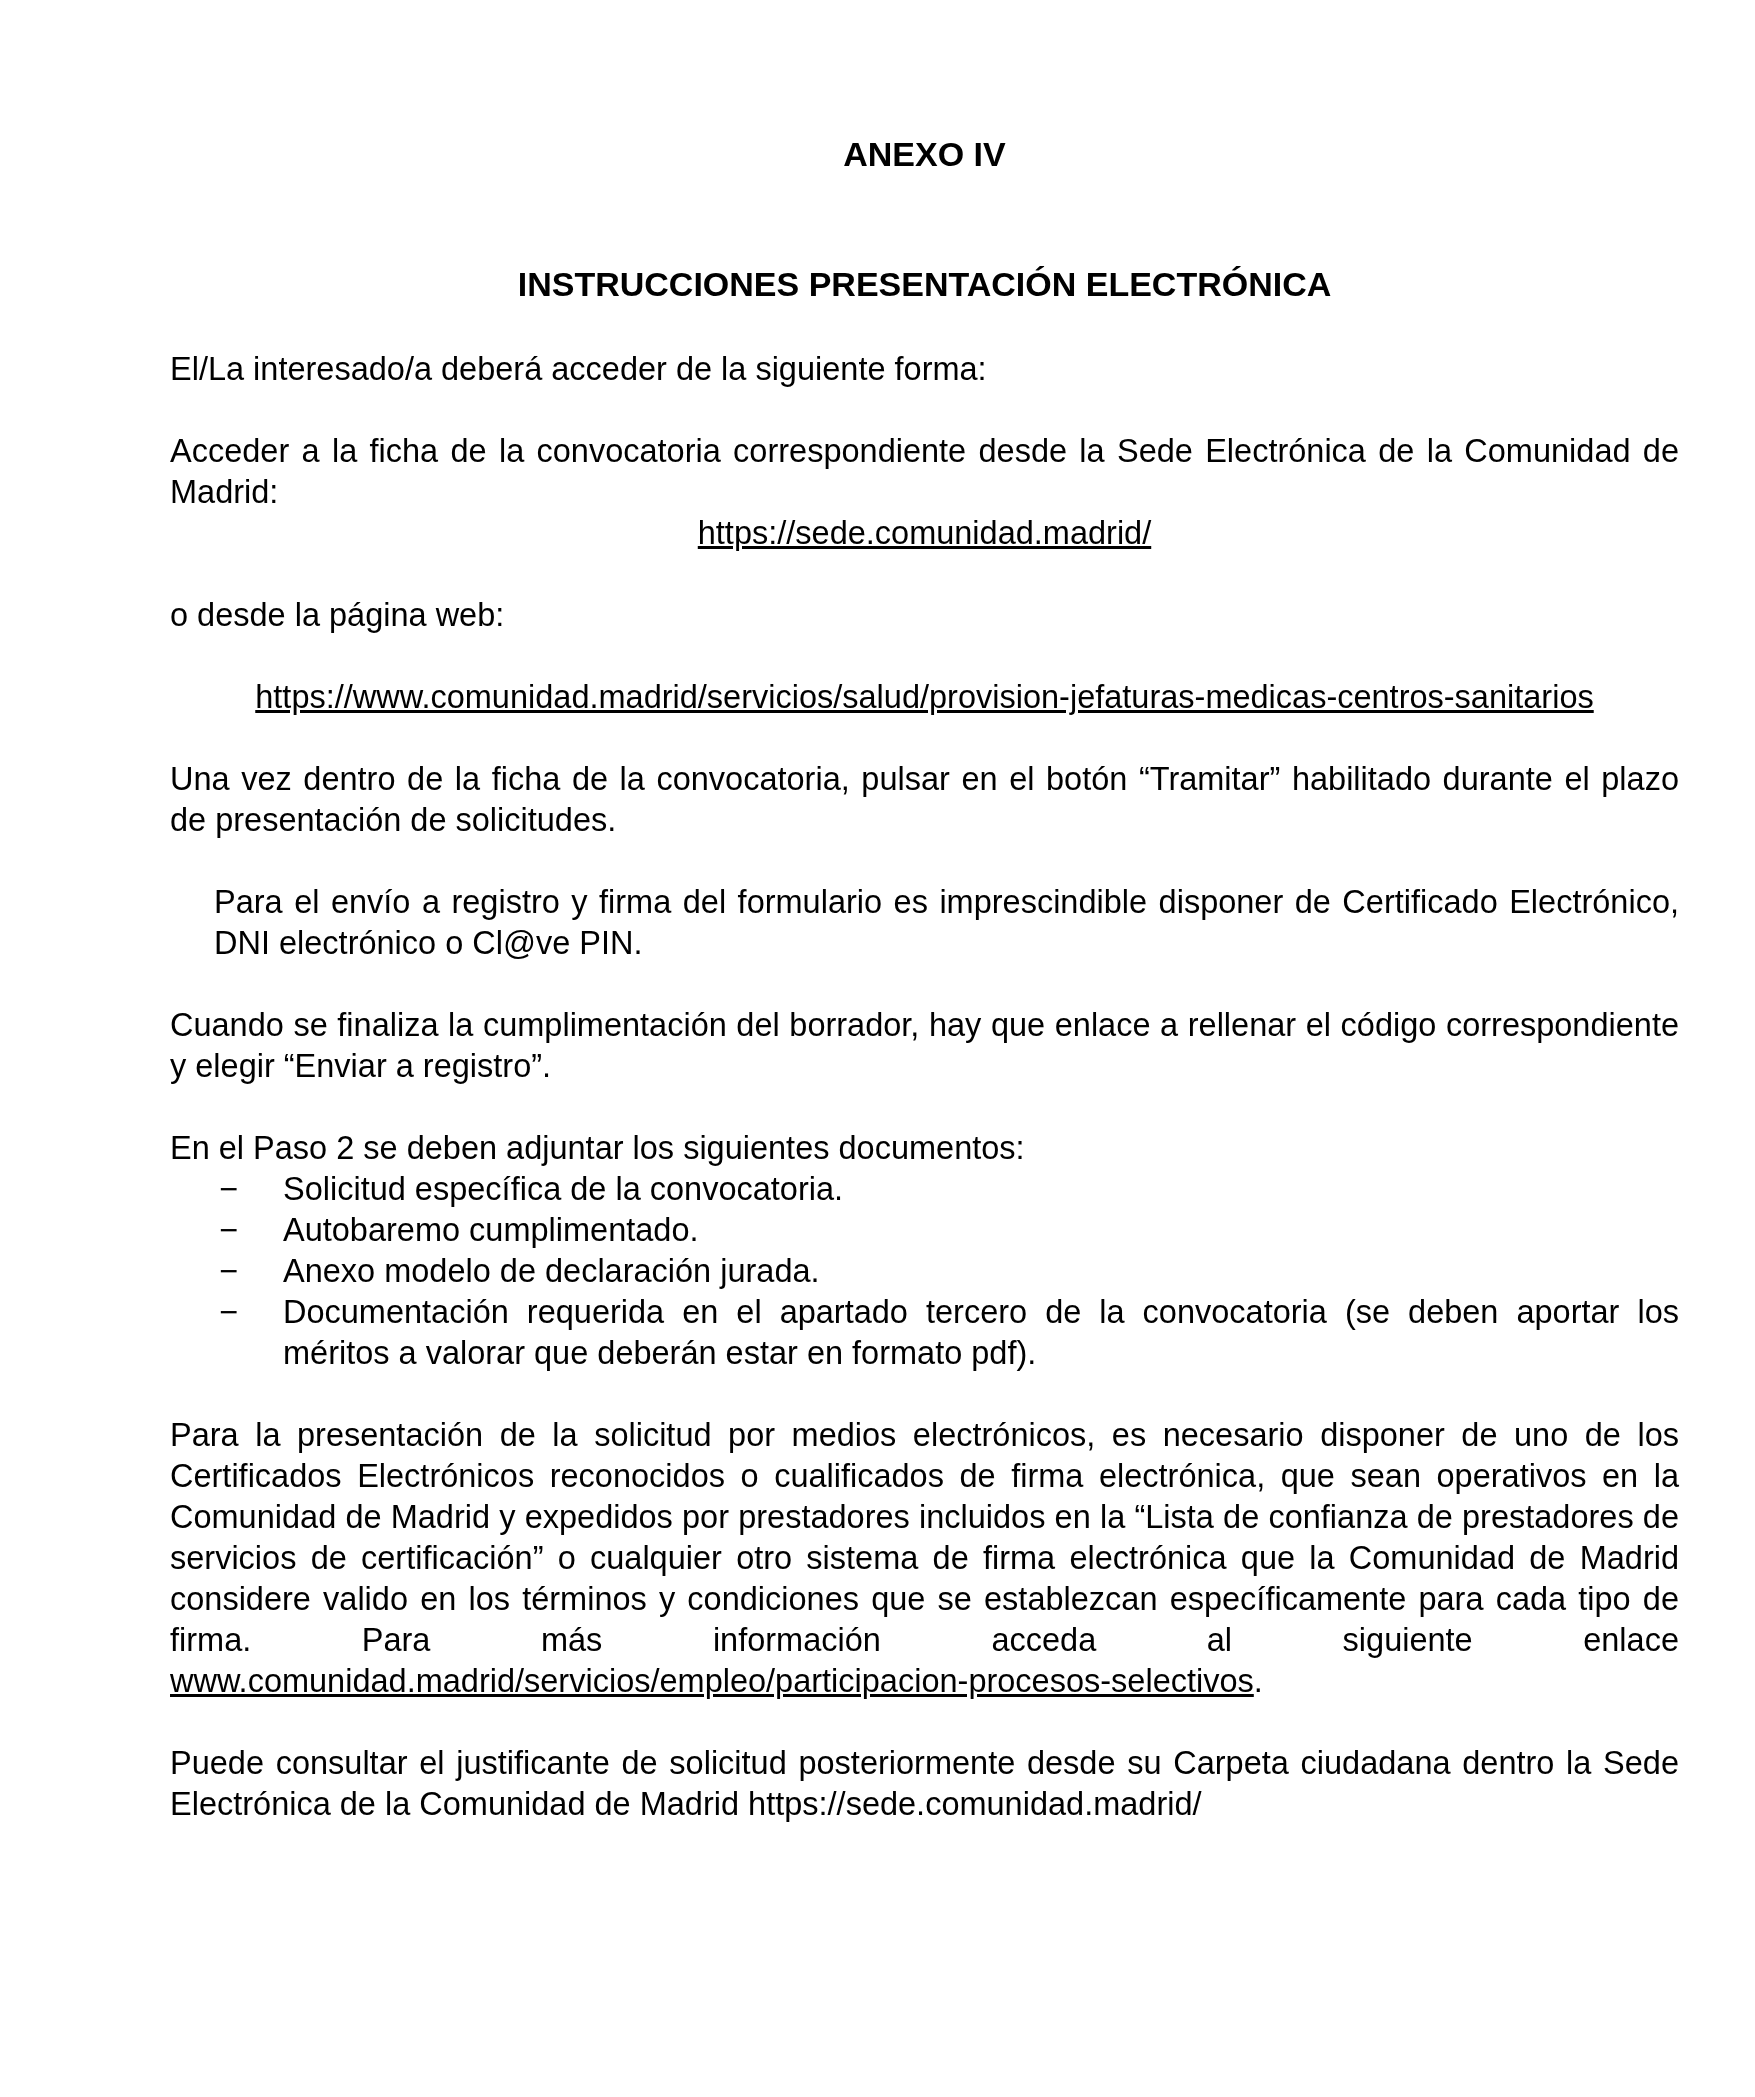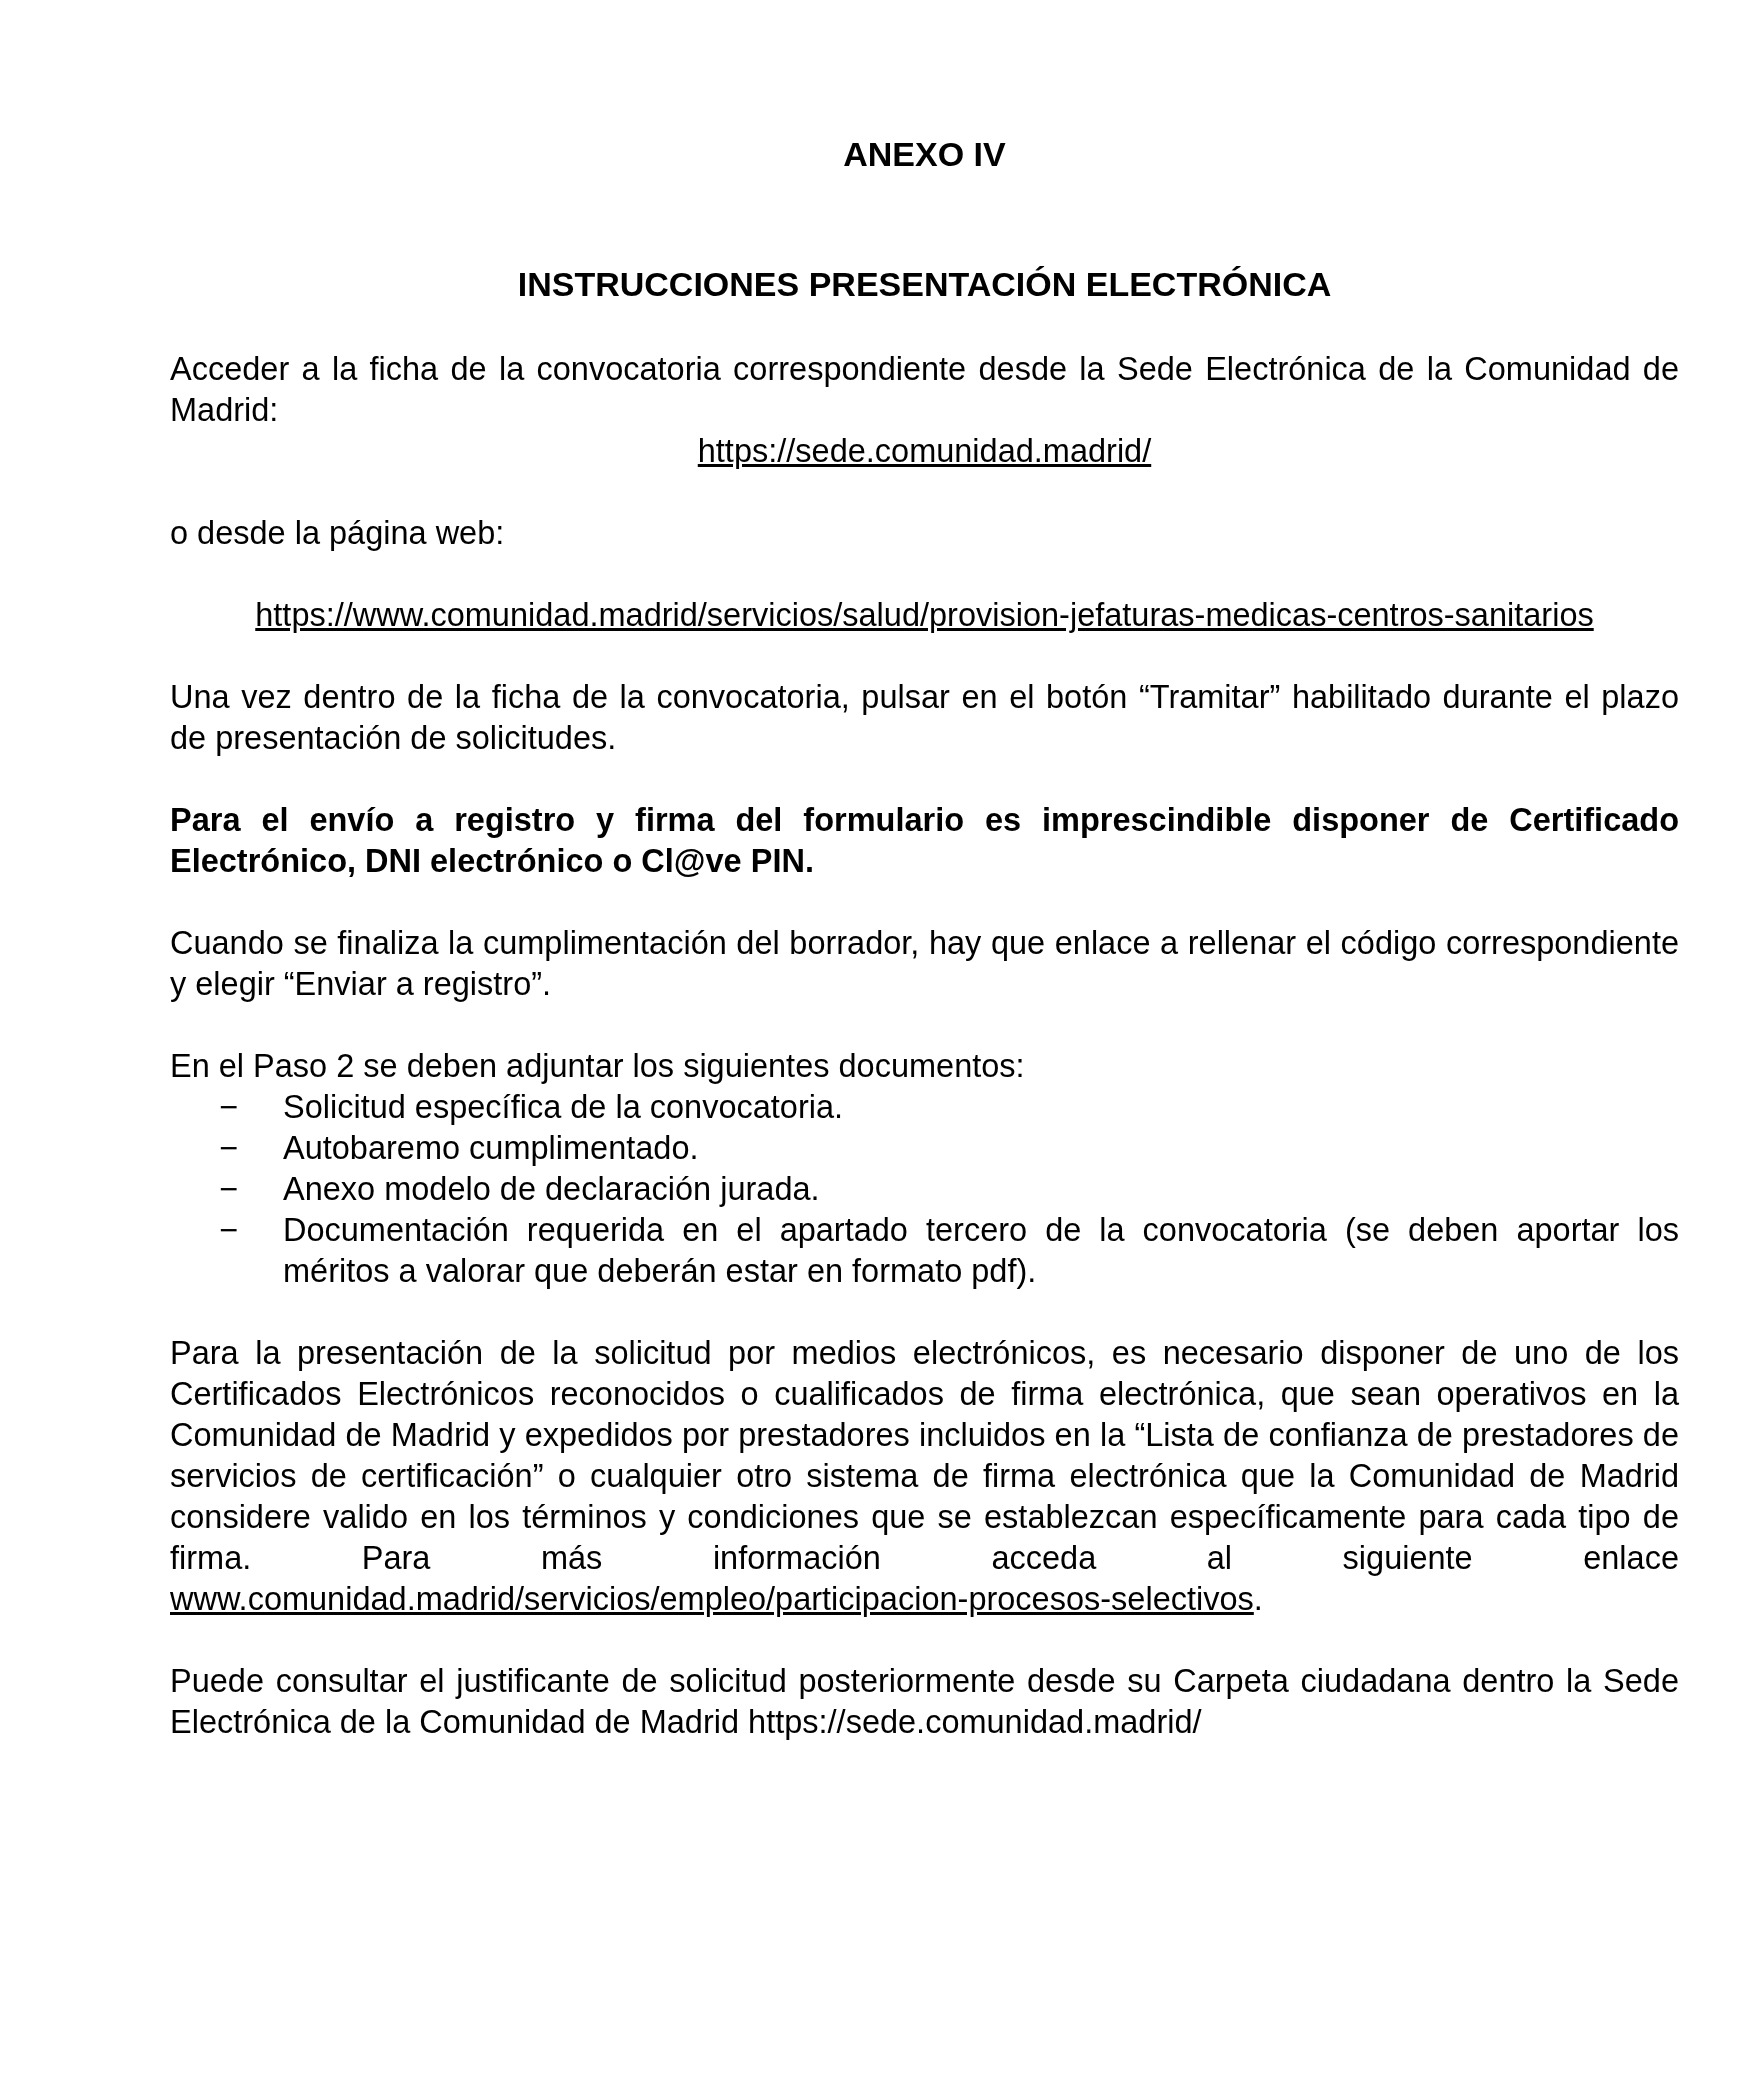--- a/index.html
+++ b/index.html
@@ -30,21 +30,21 @@
     margin-top: 89px;
     margin-bottom: 44px;
   }
   .para {
     font-size: 32.5px;
     line-height: 41px;
     text-align: justify;
     margin-bottom: 41px;
   }
   .para.left { text-align: left; }
-  .para.bold { font-weight: bold; }
+  .para.bold { font-weight: normal; margin-left: 44px; }
   .para.mb0 { margin-bottom: 0; }
   .center-line {
     font-size: 32.5px;
     line-height: 41px;
     text-align: center;
     margin-bottom: 41px;
   }
   a.link, .link {
     color: #000000;
     text-decoration: underline;
@@ -70,20 +70,21 @@
 </style>
 </head>
 <body>
 
 <div class="page">
 
   <div class="doc-title">ANEXO IV</div>
 
   <div class="doc-subtitle">INSTRUCCIONES PRESENTACIÓN ELECTRÓNICA</div>
 
+  <p class="para left">El/La interesado/a deberá acceder de la siguiente forma:</p>
 
   <p class="para mb0">Acceder a la ficha de la convocatoria correspondiente desde la Sede Electrónica de la Comunidad de Madrid:</p>
 
   <div class="center-line">
     <a class="link">https://sede.comunidad.madrid/</a>
   </div>
 
   <p class="para left">o desde la página web:</p>
 
   <div class="center-line">

